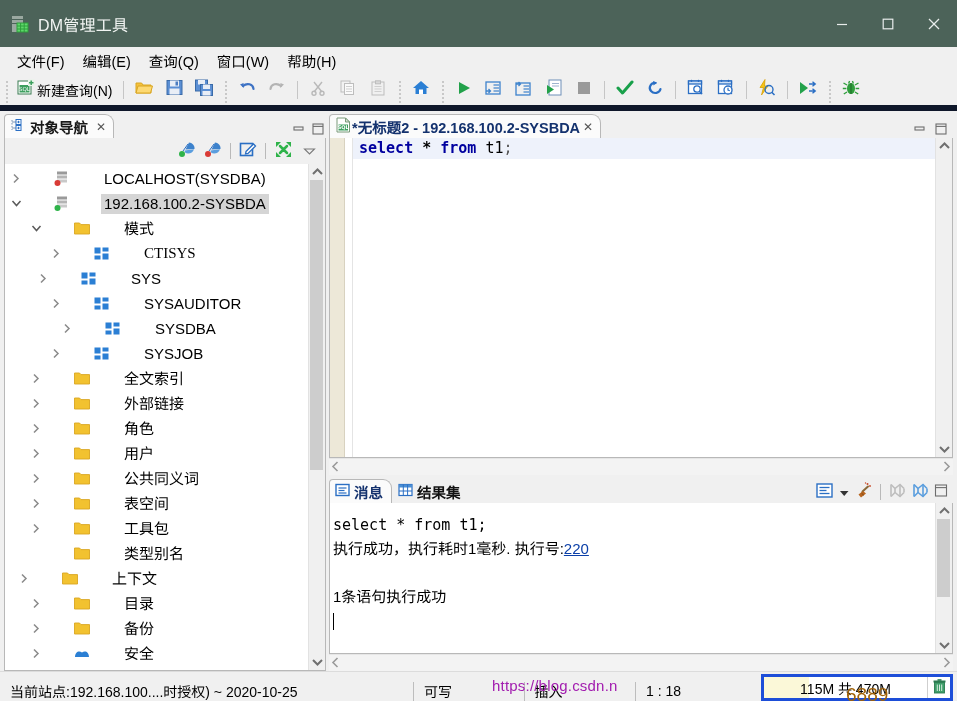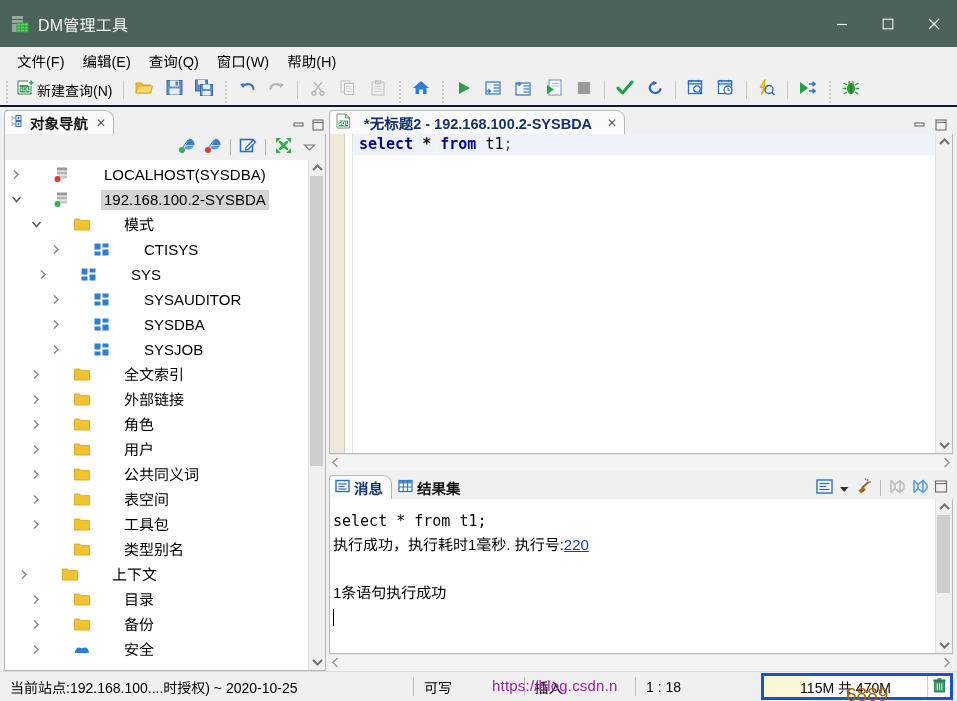--- a/index.html
+++ b/index.html
@@ -58,21 +58,21 @@
     padding: 3px 9px 3px 9px;
     white-space: nowrap;
   }
 
   
   .toolbar {
     height: 31px;
     background: #f0f0f0;
     display: flex; align-items: center;
     flex: 0 0 auto;
-    border-bottom: 2px solid #0f172a;
+    border-bottom: 6px solid #0f172a;
   }
   .tb-grip {
     width: 7px; height: 22px; margin: 0 3px 0 3px;
     flex: 0 0 auto;
   }
   .tb-grip i {
     display: block; width: 2px; height: 2px;
     background: #c8c8c8; margin: 2px auto 0 auto;
   }
   .tb-btn {
@@ -215,21 +215,21 @@
     display: flex; flex-direction: column;
     min-height: 0;
   }
   .ed-tabrow {
     height: 25px;
     display: flex; align-items: flex-end;
     position: relative;
   }
   .ed-tab {
     height: 23px;
-    display: flex; align-items: center; gap: 13px;
+    display: flex; align-items: center; gap: 1px;
     padding: 0 7px 0 6px;
     background: #fbfbfb;
     border: 1px solid #b8b8b8;
     border-bottom: none;
     border-radius: 4px 9px 0 0;
     font-size: 14.5px;
     font-weight: bold;
     color: #14326e;
   }
   .ed-tab .tabclose { color: #555; font-size: 12px; margin-left: 2px; }
@@ -345,21 +345,21 @@
     padding: 0 2px;
     color: #9a9a9a;
     flex: 0 0 16px;
   }
 
   
   .statusbar {
     height: 29px;
     flex: 0 0 auto;
     background: #f0f0f0;
-    display: flex; align-items: center;
+    display: flex; align-items: flex-end;
     font-size: 14px;
     color: #000;
     position: relative;
     border-top: 1px solid #dcdcdc;
   }
   .sb-cell {
     height: 20px;
     display: flex; align-items: center;
     padding: 0 10px;
     white-space: nowrap;
@@ -866,21 +866,21 @@
                   <path d="M1.5 3 L5.5 7.5 L9.5 3" fill="none" stroke="#5a5a5a" stroke-width="1.5"></path>
                 </svg>
               </span>
               <span class="ticon">
                 <svg width="16" height="15" viewBox="0 0 16 15">
                   <path d="M0.5 2 L5.5 2 L7 3.6 L15.5 3.6 L15.5 13 L0.5 13 Z" fill="#f2c230" stroke="#d9a623" stroke-width="0.9"></path>
                 </svg>
               </span>
               <span class="tlabel">模式</span>
             </div>
-            <div class="tnode" style="padding-left: 43px;">
+            <div class="tnode" style="padding-left: 43px; font-family: Liberation Serif, serif;">
               <span class="twist">
                 <svg width="11" height="11" viewBox="0 0 11 11">
                   <path d="M3 1.5 L7 5.5 L3 9.5" fill="none" stroke="#8a8a8a" stroke-width="1.5"></path>
                 </svg>
               </span>
               <span class="ticon">
                 <svg width="16" height="14" viewBox="0 0 16 14">
                   <rect x="0.5" y="0.5" width="6" height="6" fill="#2b7fd4"></rect>
                   <rect x="8.5" y="0.5" width="6" height="4" fill="#2b7fd4"></rect>
                   <rect x="0.5" y="8.5" width="6" height="4" fill="#2b7fd4"></rect>
@@ -914,21 +914,21 @@
               <span class="ticon">
                 <svg width="16" height="14" viewBox="0 0 16 14">
                   <rect x="0.5" y="0.5" width="6" height="6" fill="#2b7fd4"></rect>
                   <rect x="8.5" y="0.5" width="6" height="4" fill="#2b7fd4"></rect>
                   <rect x="0.5" y="8.5" width="6" height="4" fill="#2b7fd4"></rect>
                   <rect x="8.5" y="6.5" width="6" height="6" fill="#2b7fd4"></rect>
                 </svg>
               </span>
               <span class="tlabel">SYSAUDITOR</span>
             </div>
-            <div class="tnode" style="padding-left: 43px;">
+            <div class="tnode" style="padding-left: 54px;">
               <span class="twist">
                 <svg width="11" height="11" viewBox="0 0 11 11">
                   <path d="M3 1.5 L7 5.5 L3 9.5" fill="none" stroke="#8a8a8a" stroke-width="1.5"></path>
                 </svg>
               </span>
               <span class="ticon">
                 <svg width="16" height="14" viewBox="0 0 16 14">
                   <rect x="0.5" y="0.5" width="6" height="6" fill="#2b7fd4"></rect>
                   <rect x="8.5" y="0.5" width="6" height="4" fill="#2b7fd4"></rect>
                   <rect x="0.5" y="8.5" width="6" height="4" fill="#2b7fd4"></rect>

